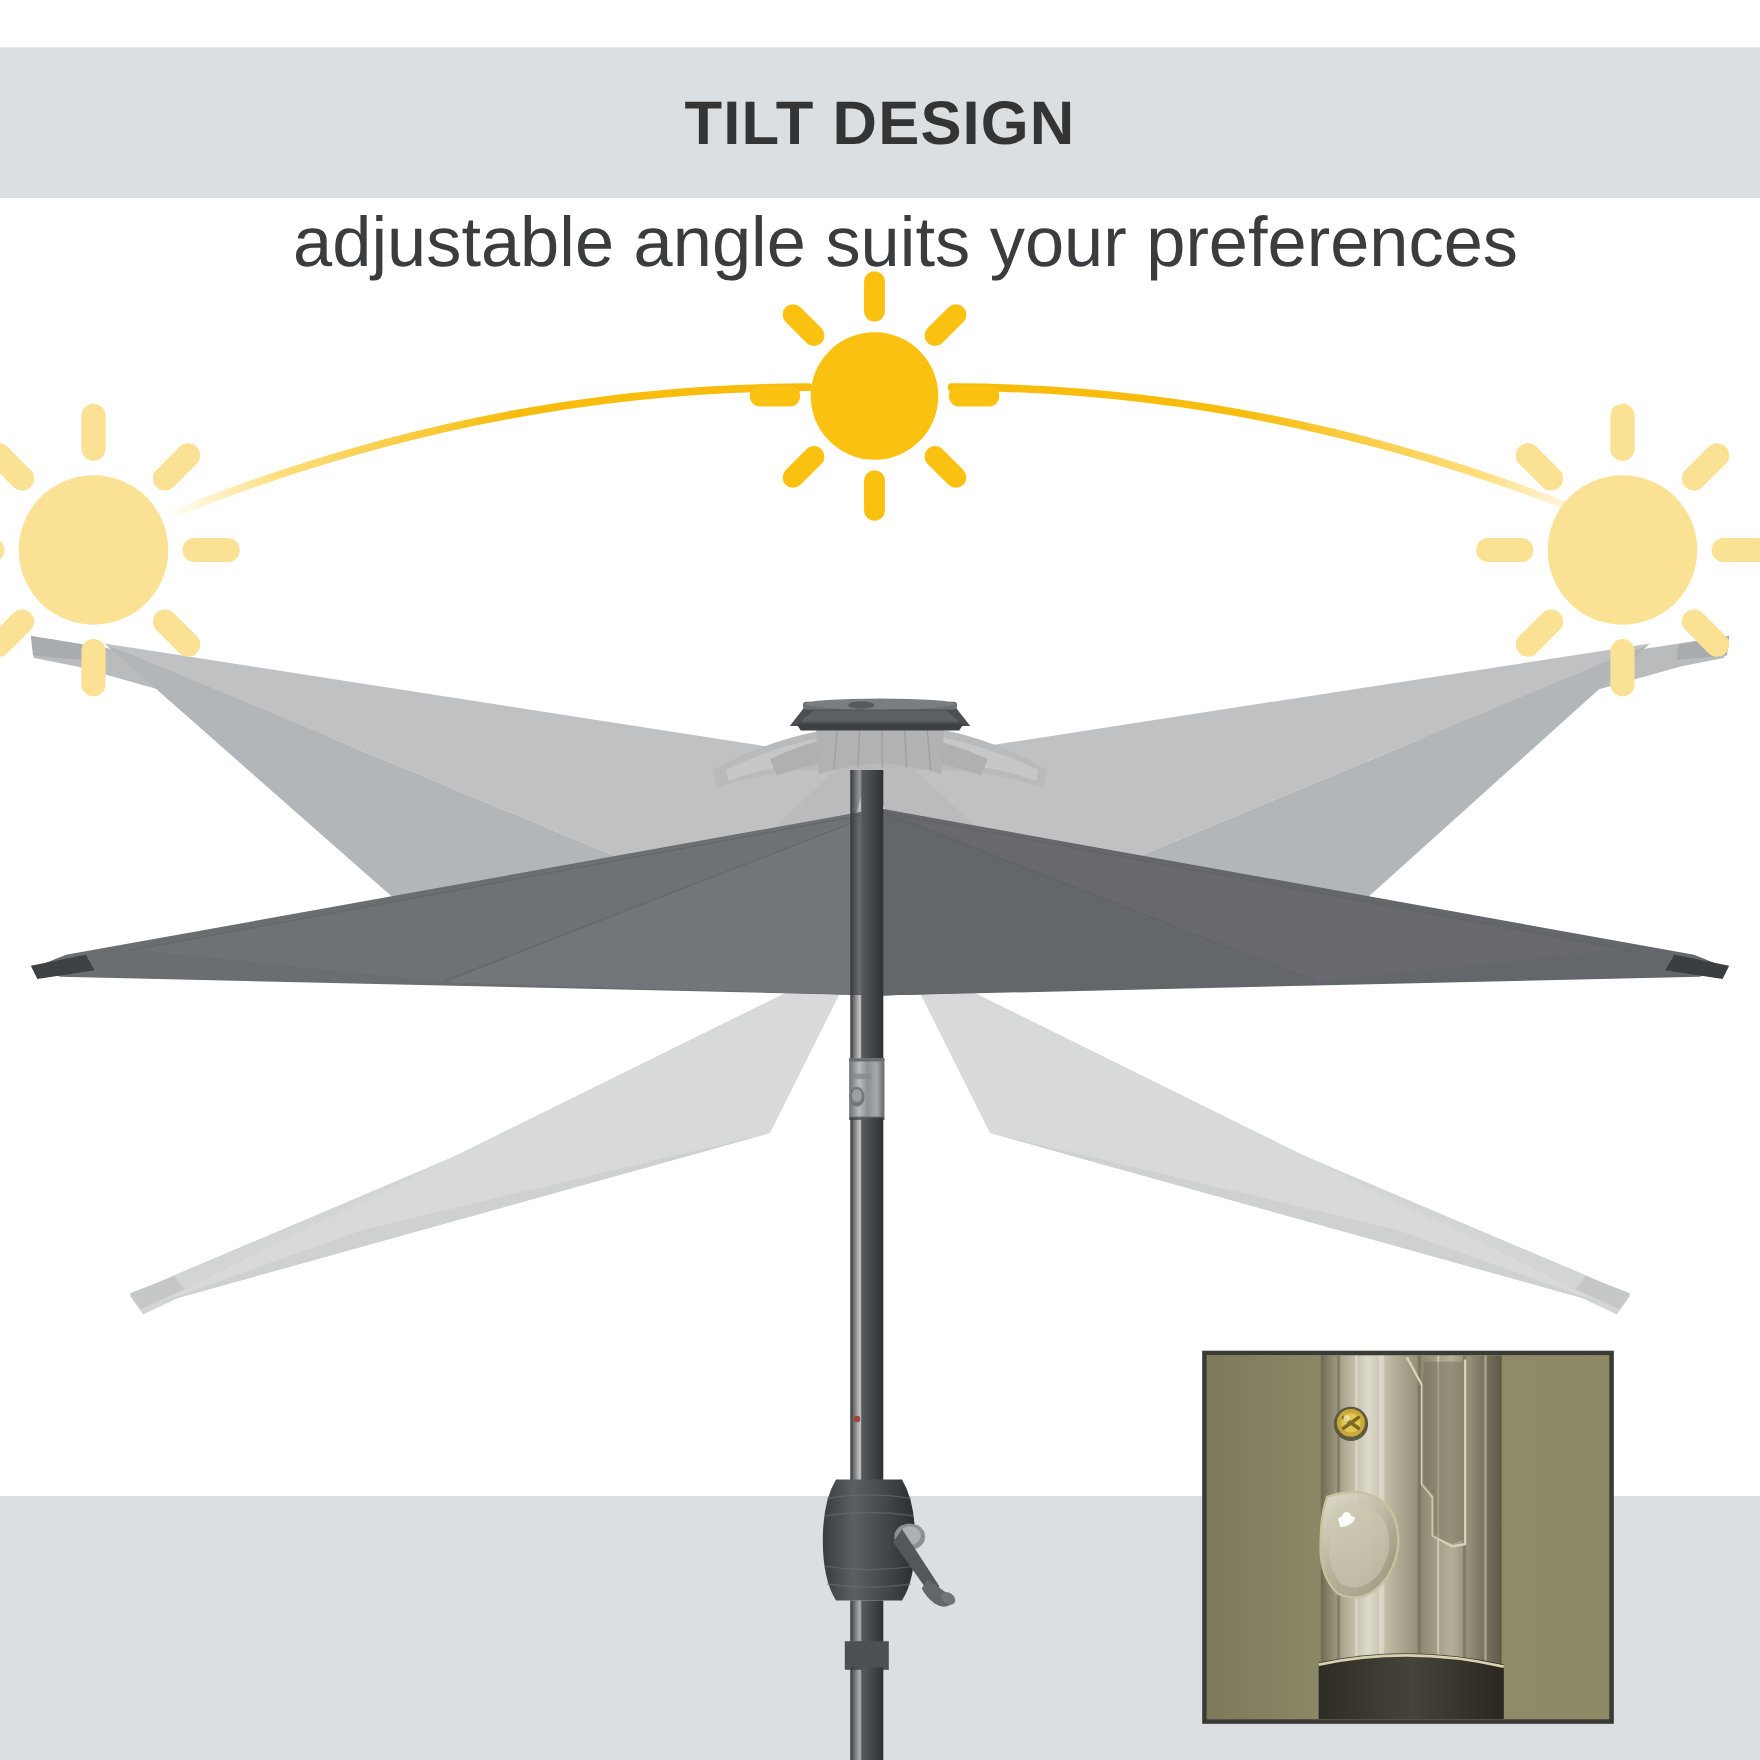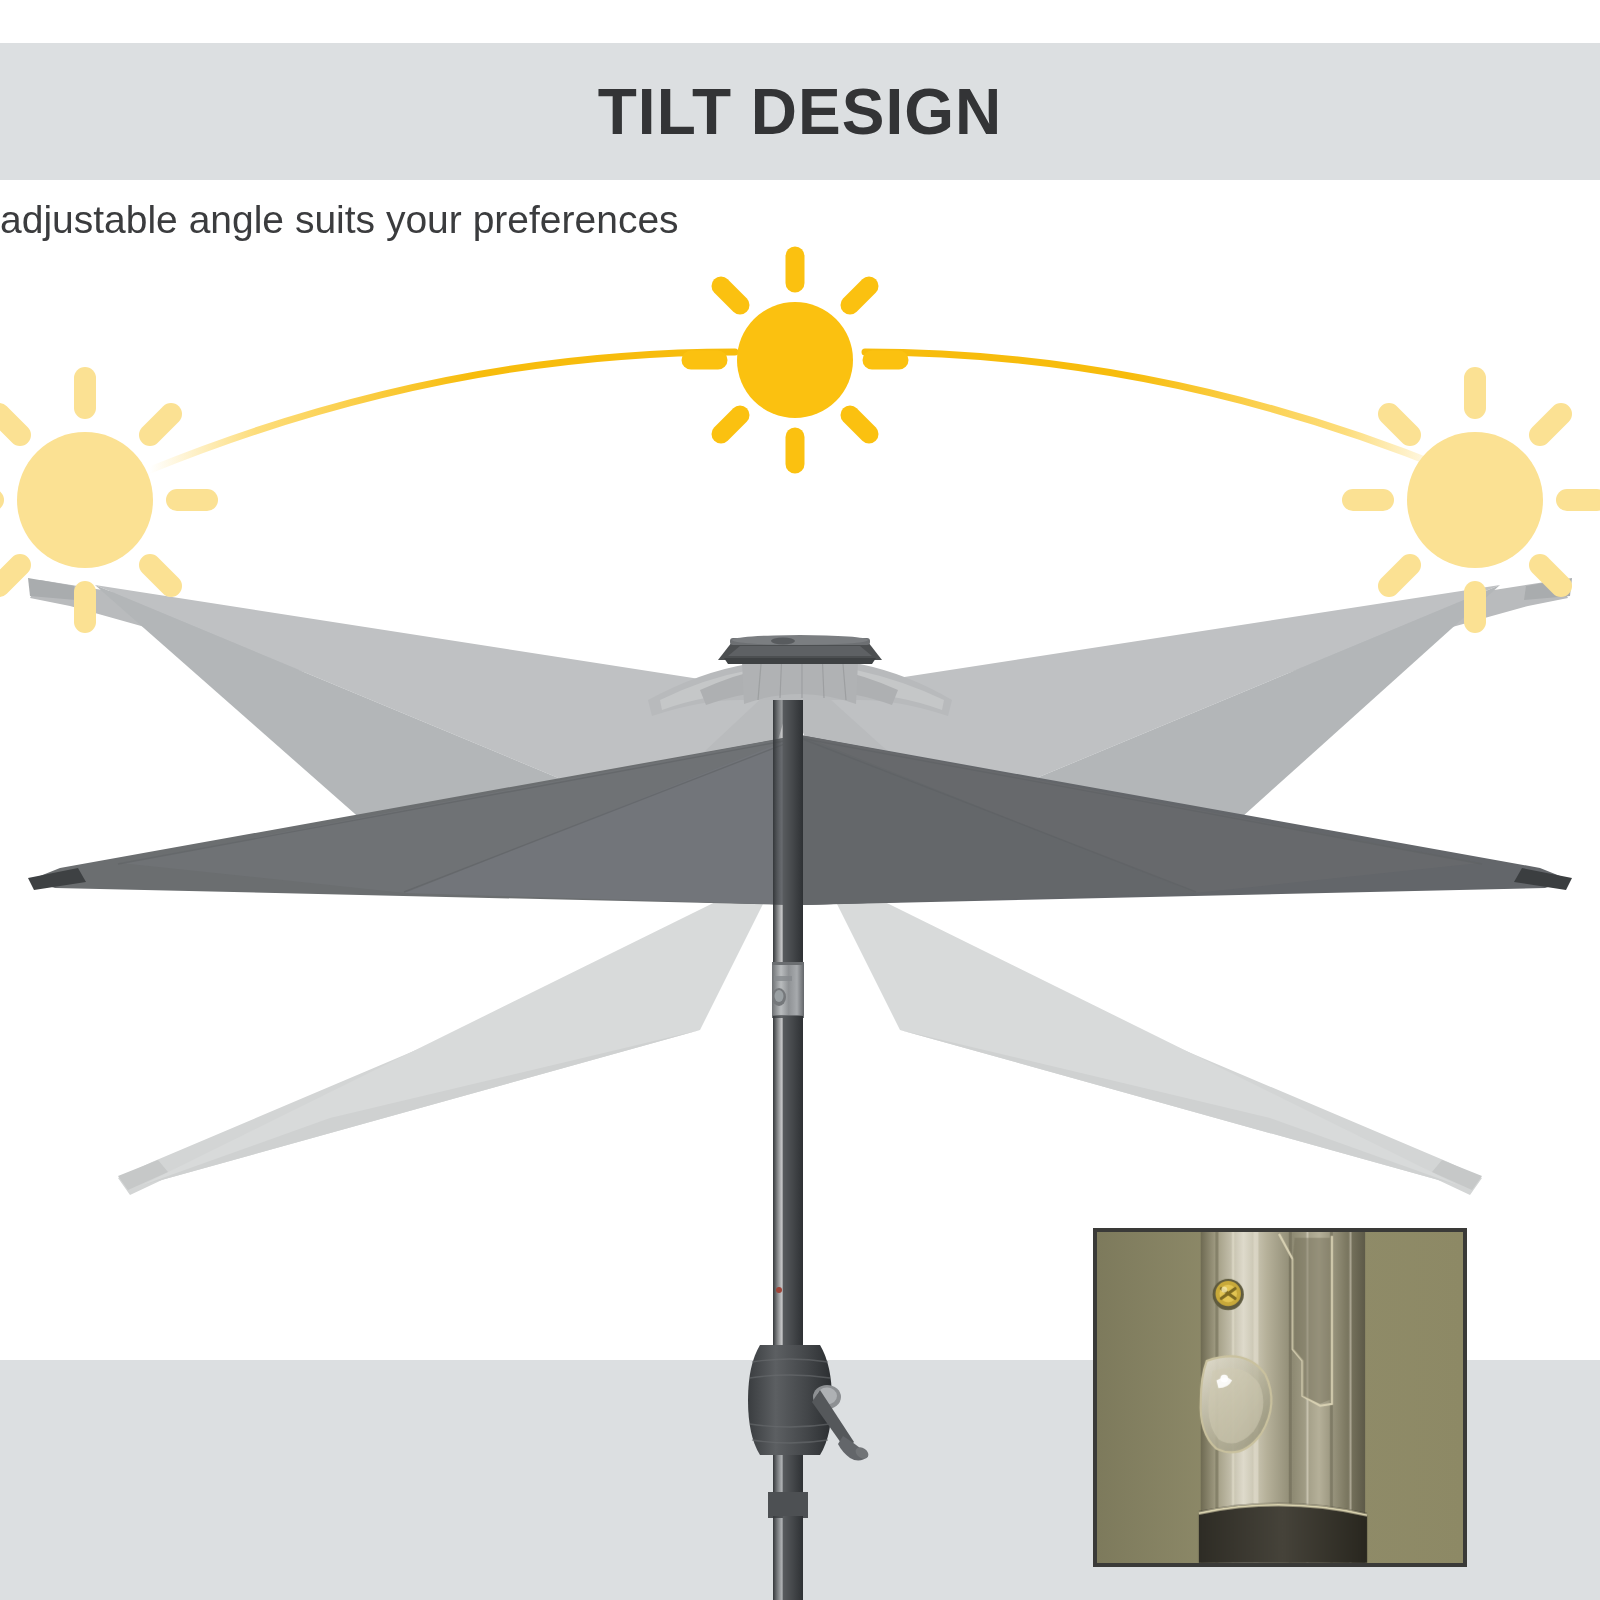--- a/index.html
+++ b/index.html
@@ -13,30 +13,30 @@
 
   
   .band{position:absolute;left:0;width:1600px;background:#dcdfe1;}
   #top-band{top:43px;height:137px;}
   #bottom-band{top:1360px;height:240px;}
 
   
   #title{
     position:absolute;left:0;top:52px;width:1600px;
     text-align:center;
-    font-size:64px;font-weight:bold;
+    font-size:56px;font-weight:bold;
     letter-spacing:1px;
     color:#333436;
     line-height:120px;
     white-space:nowrap;
   }
   #subtitle{
     position:absolute;left:0;top:182px;width:1380px;
-    text-align:left;
-    font-size:39px;font-weight:normal;
+    text-align:right;
+    font-size:64px;font-weight:normal;
     color:#3b3c3e;
     line-height:76px;
     white-space:nowrap;
   }
 
   
   #sun-layer,#umbrella-layer{position:absolute;left:0;top:0;width:1600px;height:1600px;}
   #sun-layer{z-index:3;}
   #umbrella-layer{z-index:2;}
 

